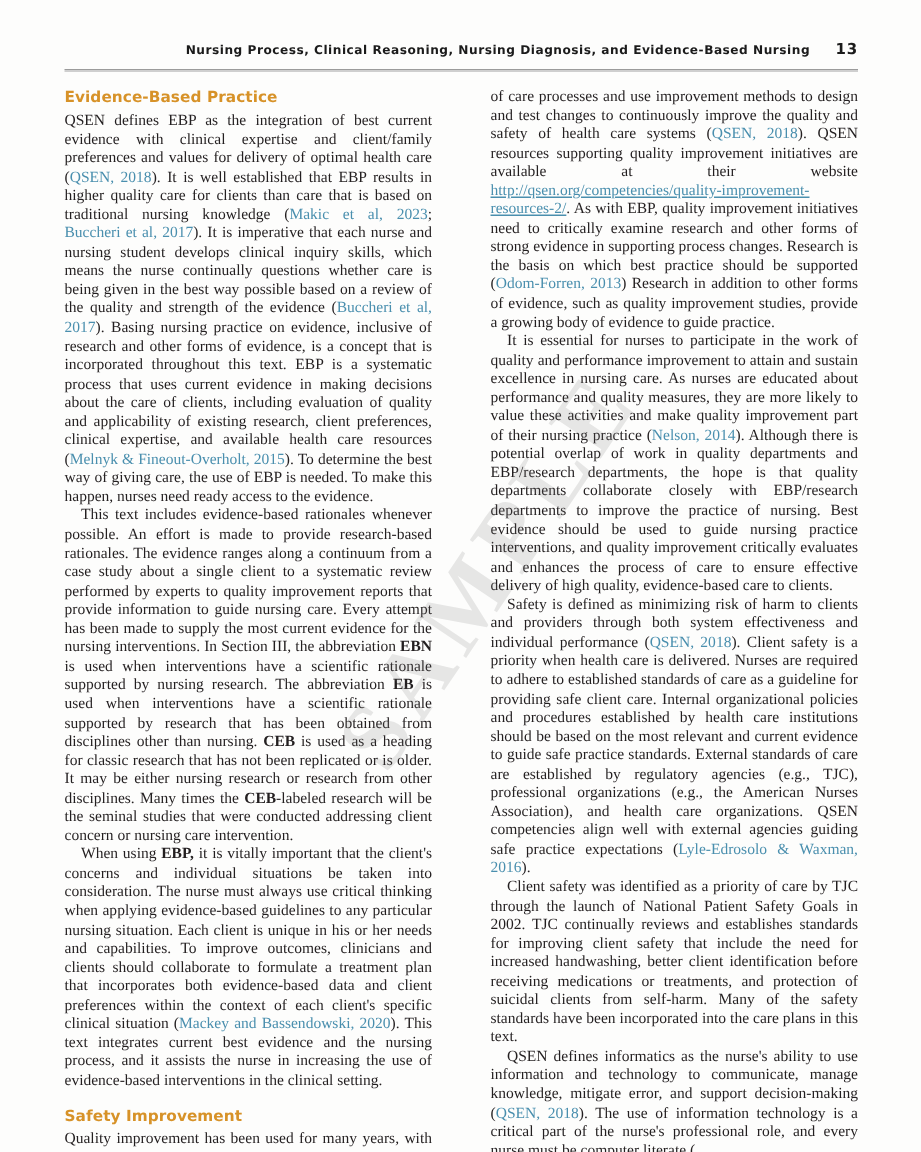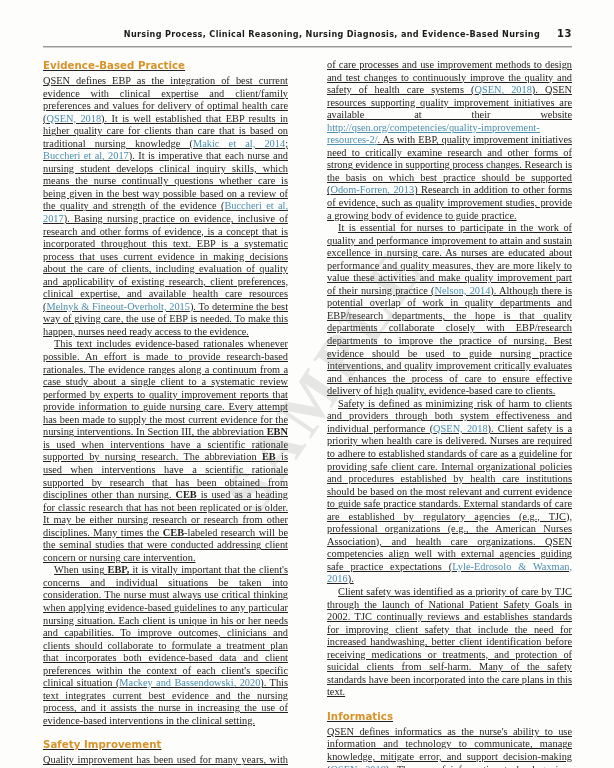--- a/index.html
+++ b/index.html
@@ -91,21 +91,20 @@
   
   #columns {
     position: absolute;
     left: 43px;
     top: 59px;
     width: 529px;
     height: 706px;
     display: flex;
     gap: 39px;
     z-index: 2;
-    text-decoration: underline;
   }
   .col {
     width: 253px;
     position: relative;
   }
 
   h2.sec-head {
     font-family: "DejaVu Sans", sans-serif;
     font-size: 10.2px;
     font-weight: bold;
@@ -150,21 +149,21 @@
   <div id="columns">
 
     <div class="col">
 
       <h2 class="sec-head">Evidence-Based Practice</h2>
 
       <p class="para">QSEN defines EBP as the integration of best current evidence
       with clinical expertise and client/family preferences and values for delivery of optimal health care
       (<span class="cite">QSEN, 2018</span>). It is well
       established that EBP results in higher quality care for clients than care that is based on traditional nursing knowledge
-      (<span class="cite">Makic et al, 2014</span>;
+      (<span class="cite">Makic et al, 2023</span>;
       <span class="cite">Buccheri et al, 2017</span>). It is imperative that each
       nurse and nursing student develops clinical inquiry skills, which means the nurse continually questions whether care is being
       given in the best way possible based on a review of the quality and strength of the evidence
       (<span class="cite">Buccheri et al, 2017</span>). Basing
       nursing practice on evidence, inclusive of research and other forms of evidence, is a concept that is incorporated throughout
       this text. EBP is a systematic process that uses current evidence in making decisions about the care of clients, including
       evaluation of quality and applicability of existing research, client preferences, clinical expertise, and available health care resources
       (<span class="cite">Melnyk &amp; Fineout-Overholt, 2015</span>). To determine the
       best way of giving care, the use of EBP is needed. To make this happen, nurses need ready access to the evidence.</p>
 
@@ -220,21 +219,20 @@
       (<span class="cite">QSEN, 2018</span>). Client safety is a priority when
       health care is delivered. Nurses are required to adhere to established standards of care as a guideline for providing safe
       client care. Internal organizational policies and procedures established by health care institutions should be based on the
       most relevant and current evidence to guide safe practice standards. External standards of care are established by regulatory
       agencies (e.g., TJC), professional organizations (e.g., the American Nurses Association), and health care organizations.
       QSEN competencies align well with external agencies guiding safe practice expectations
       (<span class="cite">Lyle-Edrosolo &amp; Waxman, 2016</span>).</p>
 
       <p class="para">Client safety was identified as a priority of care by TJC through the launch of National Patient Safety Goals in 2002. TJC continually reviews and establishes standards for improving client safety that include the need for increased handwashing, better client identification before receiving medications or treatments, and protection of suicidal clients from self-harm. Many of the safety standards have been incorporated into the care plans in this text.</p>
 
-      <h2 class="sec-head spaced">Informatics</h2>
 
       <p class="para">QSEN defines informatics as the nurse's ability to use information
       and technology to communicate, manage knowledge, mitigate error, and support decision-making
       (<span class="cite">QSEN, 2018</span>). The use of information technology is a
       critical part of the nurse's professional role, and every nurse must be computer literate
       (</p>
     </div>
   </div>
 </div>
 

